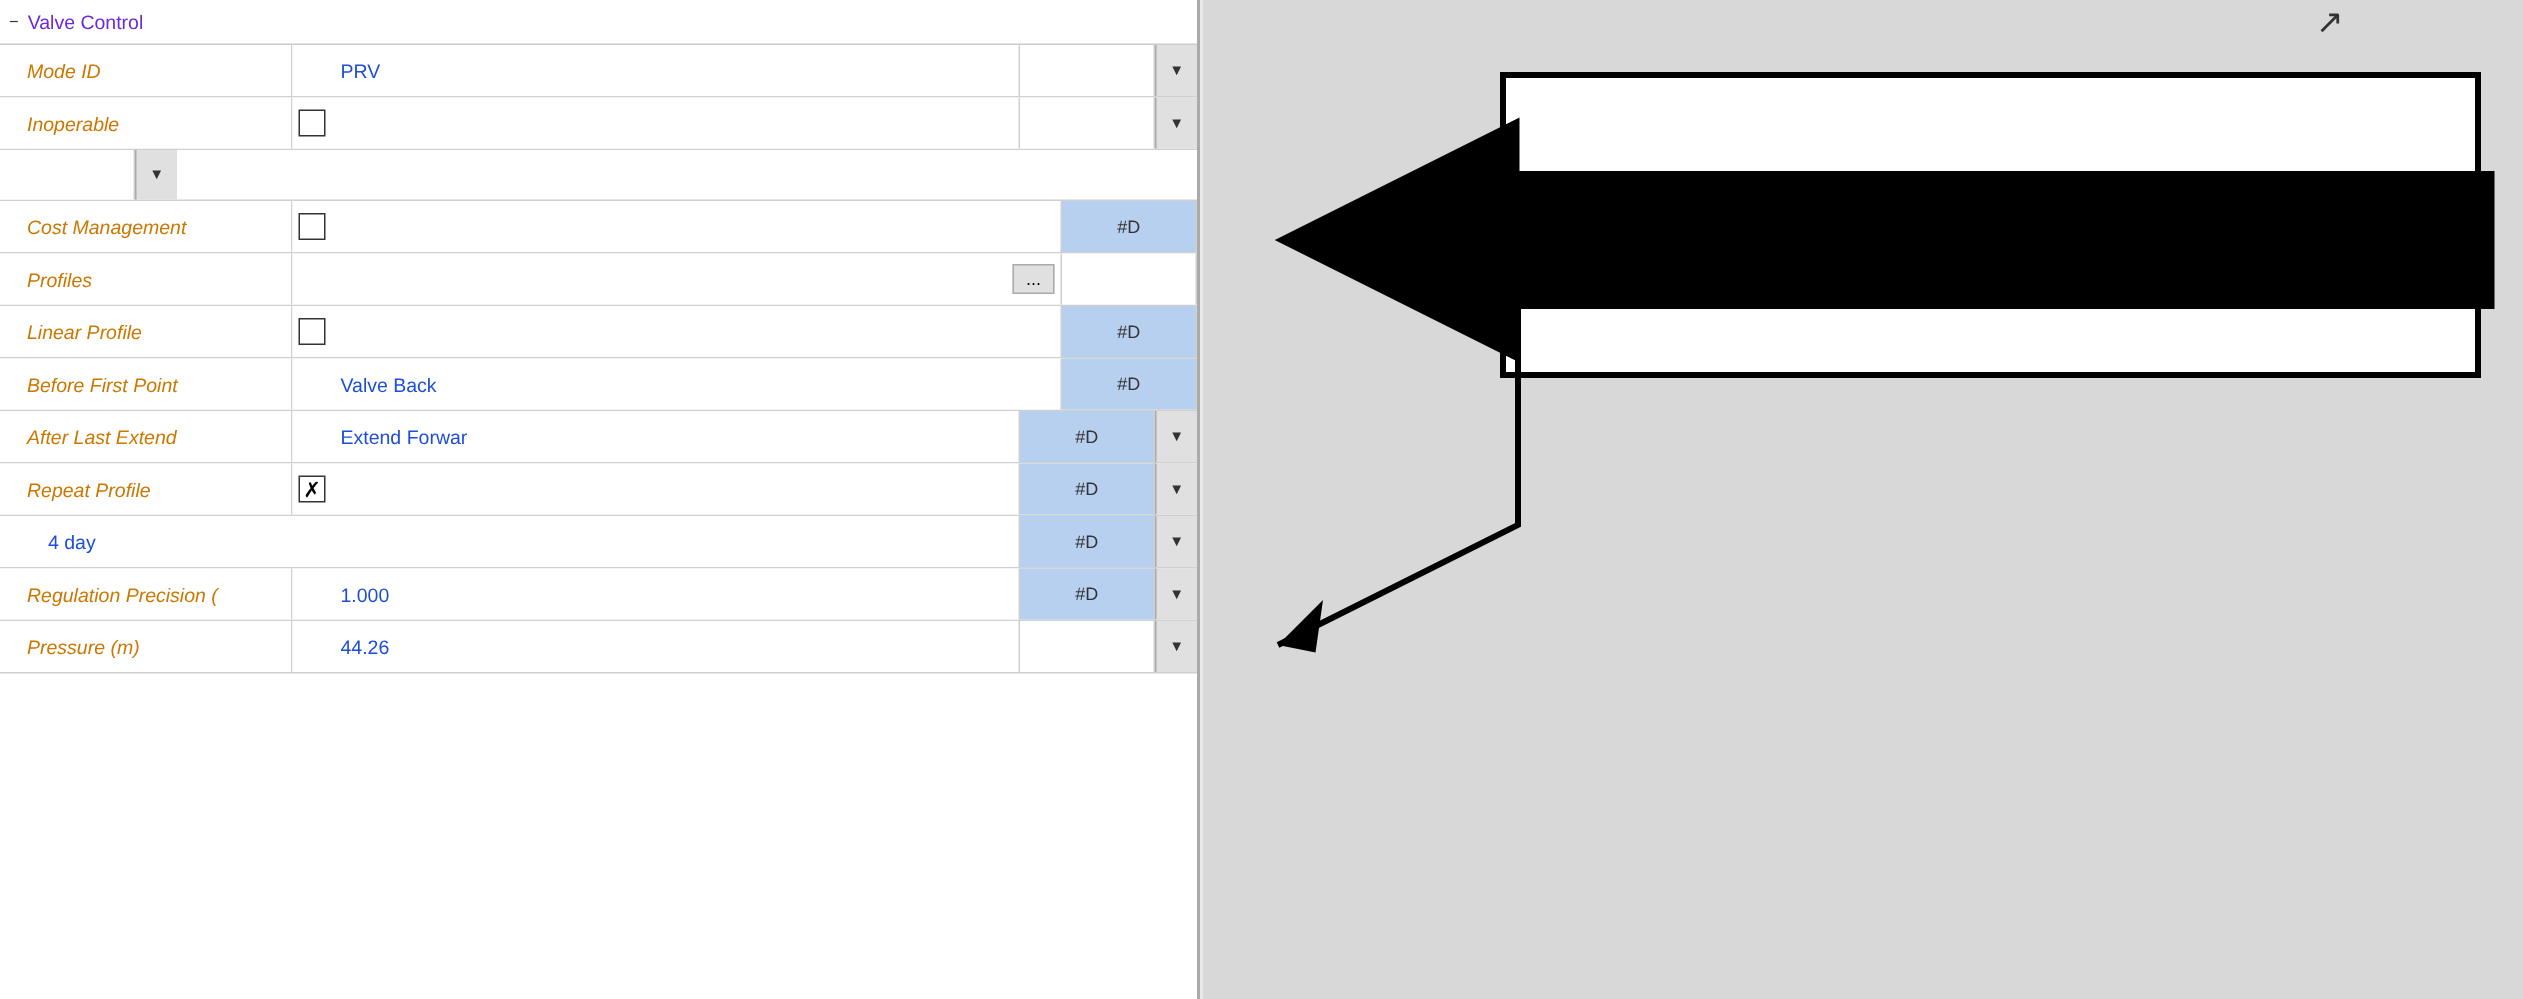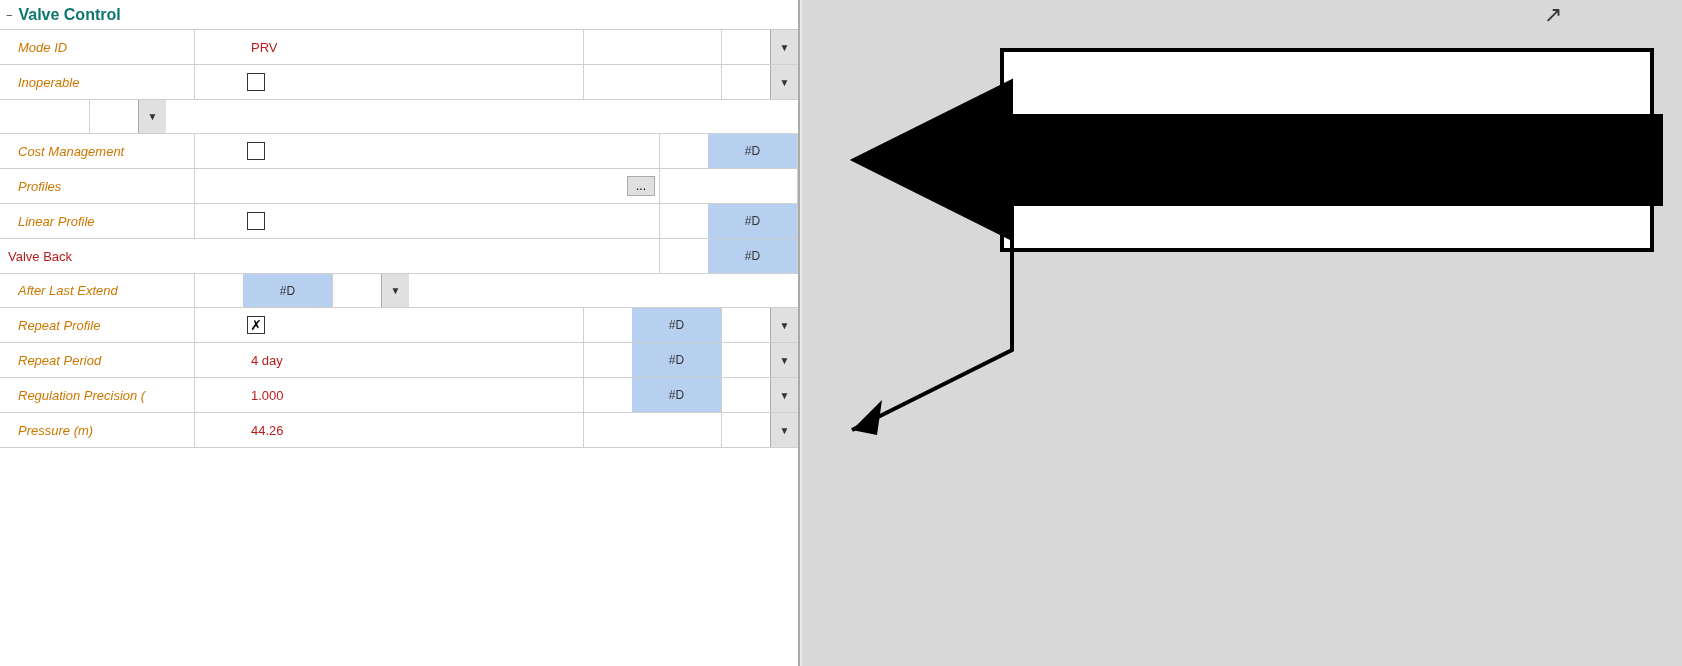--- a/index.html
+++ b/index.html
@@ -42,36 +42,35 @@
     }
 
     .section-header .collapse-icon {
       font-size: 11px;
       color: #333;
       margin-right: 6px;
       cursor: pointer;
     }
 
     .section-header .section-title {
-      font-weight: bold;
-      font-size: 16px;
-      color: #0f766e;
+      font-weight: normal;
+      font-size: 13px;
+      color: #6d28d9;
     }
 
     
     .property-grid {
       width: 100%;
     }
 
     .property-row {
       display: flex;
       align-items: stretch;
       border-bottom: 1px solid #d0d0d0;
       min-height: 34px;
-      gap: 48px;
     }
 
     .prop-label {
       width: 195px;
       min-width: 195px;
       padding: 6px 8px 6px 18px;
       font-style: italic;
       font-size: 13px;
       color: #cc7700;
       display: flex;
@@ -86,22 +85,23 @@
       align-items: center;
       padding: 2px 4px;
       border-right: 1px solid #d0d0d0;
       background: #ffffff;
       min-height: 34px;
       position: relative;
     }
 
     .prop-value-text {
       font-size: 13px;
-      color: #b91c1c;
+      color: #1d4ed8;
       padding: 2px 4px;
+      margin-left: 24px;
     }
 
     .prop-extra-cell {
       width: 90px;
       display: flex;
       align-items: center;
       justify-content: center;
       padding: 2px 4px;
       background: #b8d0f0;
       border-right: 1px solid #d0d0d0;
@@ -239,46 +239,49 @@
           <div class="prop-extra-cell no-blue"></div>
         </div>
         <div class="property-row">
           <div class="prop-label">Linear Profile</div>
           <div class="prop-value-cell">
             <div class="checkbox-box"></div>
           </div>
           <div class="prop-extra-cell">#D</div>
         </div>
         <div class="property-row">
+          <div class="prop-label">Before First Point</div>
           <div class="prop-value-cell">
             <span class="prop-value-text">Valve Back</span>
           </div>
           <div class="prop-extra-cell">#D</div>
         </div>
         <div class="property-row">
           <div class="prop-label">After Last Extend</div>
+          <div class="prop-value-cell">
+            <span class="prop-value-text">Extend Forwar</span>
+          </div>
           <div class="prop-extra-cell">#D</div>
           <div class="dropdown-cell">
             <span class="dropdown-arrow">▼</span>
           </div>
         </div>
         <div class="property-row">
           <div class="prop-label">Repeat Profile</div>
           <div class="prop-value-cell">
             <div class="checkbox-box">
               <span class="checkbox-checked">✗</span>
             </div>
           </div>
           <div class="prop-extra-cell">#D</div>
           <div class="dropdown-cell">
             <span class="dropdown-arrow">▼</span>
           </div>
         </div>
         <div class="property-row">
-          <div class="prop-label">Repeat Period</div>
           <div class="prop-value-cell">
             <span class="prop-value-text">4 day</span>
           </div>
           <div class="prop-extra-cell">#D</div>
           <div class="dropdown-cell">
             <span class="dropdown-arrow">▼</span>
           </div>
         </div>
         <div class="property-row">
           <div class="prop-label">Regulation Precision (</div>

